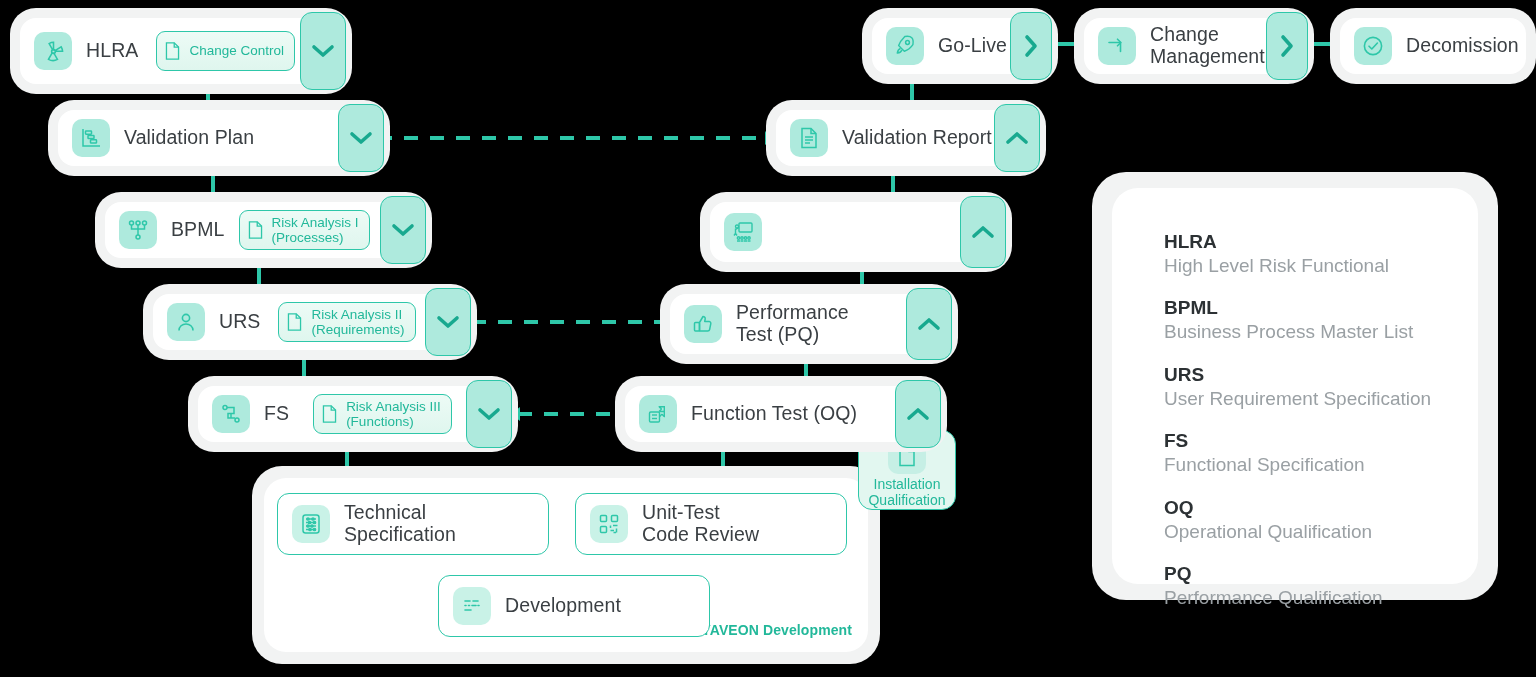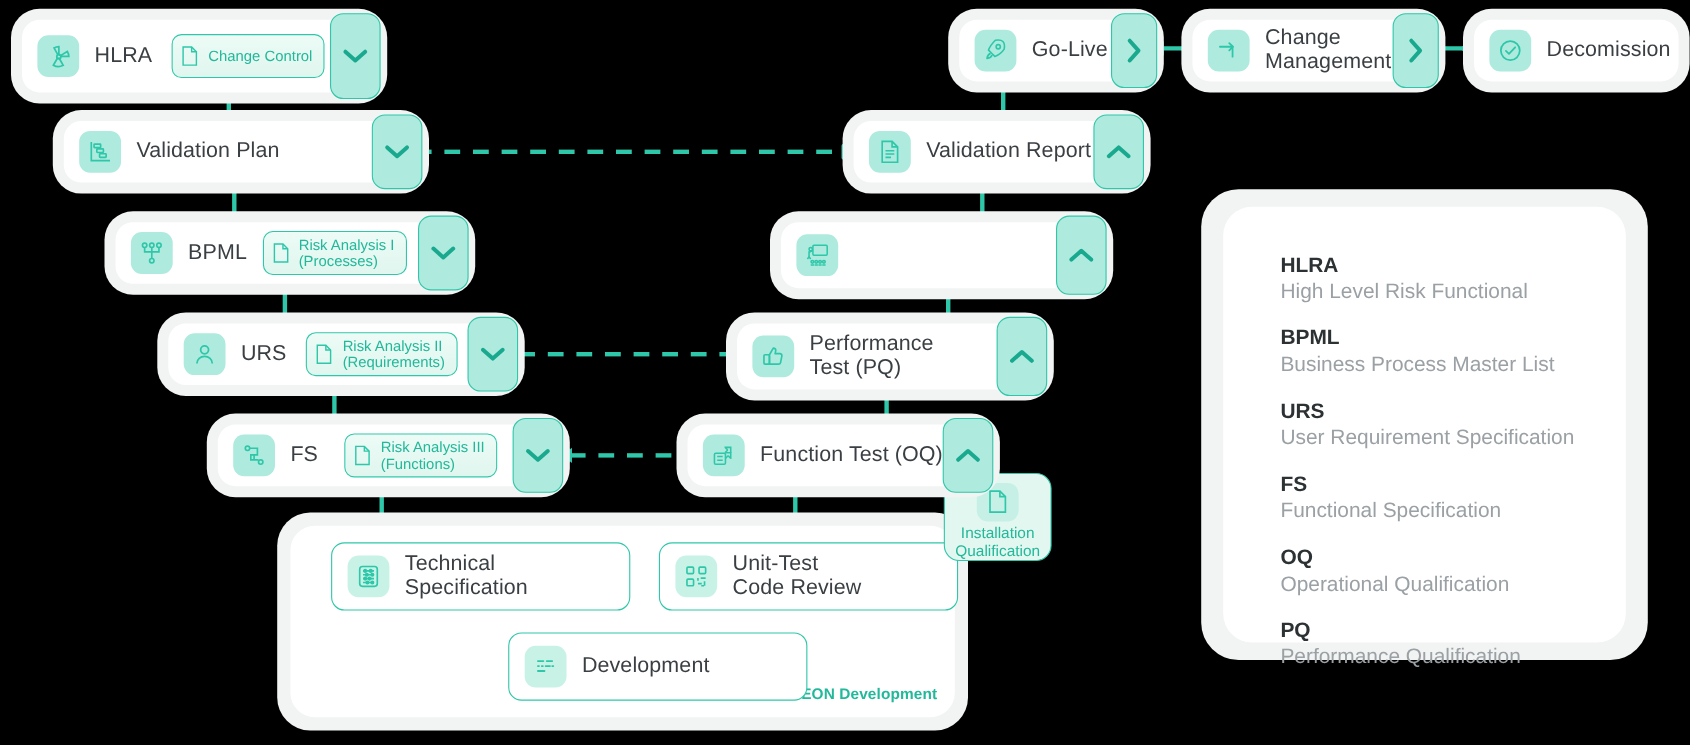--- a/index.html
+++ b/index.html
@@ -101,21 +101,21 @@
   
   #devHalo{
     position:absolute;background:var(--halo);border-radius:30px;
   }
   #devPanel{
     position:absolute;background:#fff;border-radius:22px;
   }
   .subcard{
     position:absolute;background:#fff;
     border:1.5px solid var(--teal);border-radius:12px;
-    display:flex;align-items:center;padding-left:14px;margin-left:24px;
+    display:flex;align-items:center;padding-left:14px;
   }
   .subcard .ibadge{background:var(--mint-soft);}
   .brand{
     position:absolute;color:var(--teal-dark);
     font-size:14px;font-weight:600;letter-spacing:.1px;
   }
 
   
   #iq{
     position:absolute;
@@ -479,21 +479,21 @@
       <span class="label">Performance
 Test (PQ)</span>
       <span class="tab right" style="width:46px;right:-4px;">
         <svg width="24" height="16" viewBox="0 0 24 16" fill="none" stroke="#18a98f" stroke-width="3.6" stroke-linecap="round" stroke-linejoin="round">
             <path d="M3 12l9-8 9 8"></path>
           </svg>
       </span>
     </div>
   </div>
 
-  <div class="halo" style="left:615px;top:376px;width:294px;height:76px;">
+  <div class="halo" style="left:615px;top:376px;width:332px;height:76px;">
     <div class="card">
       <span class="ibadge">
         <svg width="24" height="24" viewBox="0 0 24 24" fill="none" stroke="#2ec7a9" stroke-width="1.4">
           <rect x="3.5" y="10" width="10" height="10" rx="1.2"></rect>
           <path d="M13.5 14.5c1.2 0 1.2-2 2.4-2s1.2 2 2.4 2v-5h-5"></path>
           <path d="M13.3 9.5c0-1.2 2-1.2 2-2.4s-2-1.2-2-2.4h5v5"></path>
           <line x1="6" y1="13" x2="11" y2="13"></line>
             <line x1="6" y1="16.5" x2="11" y2="16.5"></line>
         </svg>
       </span>

